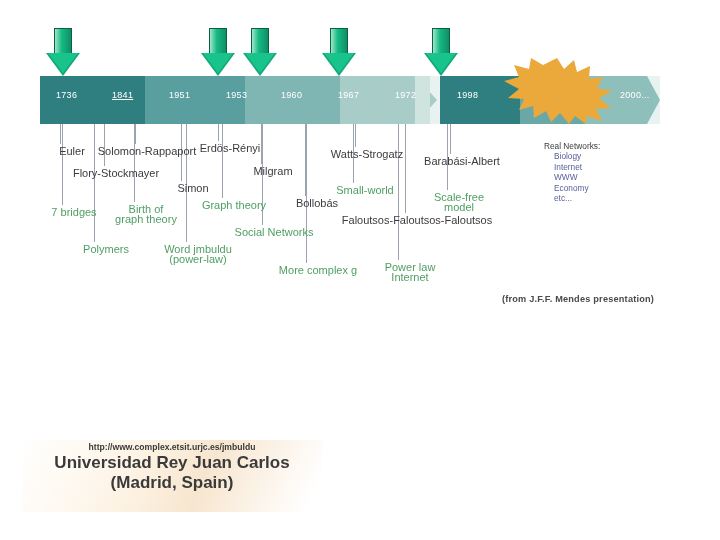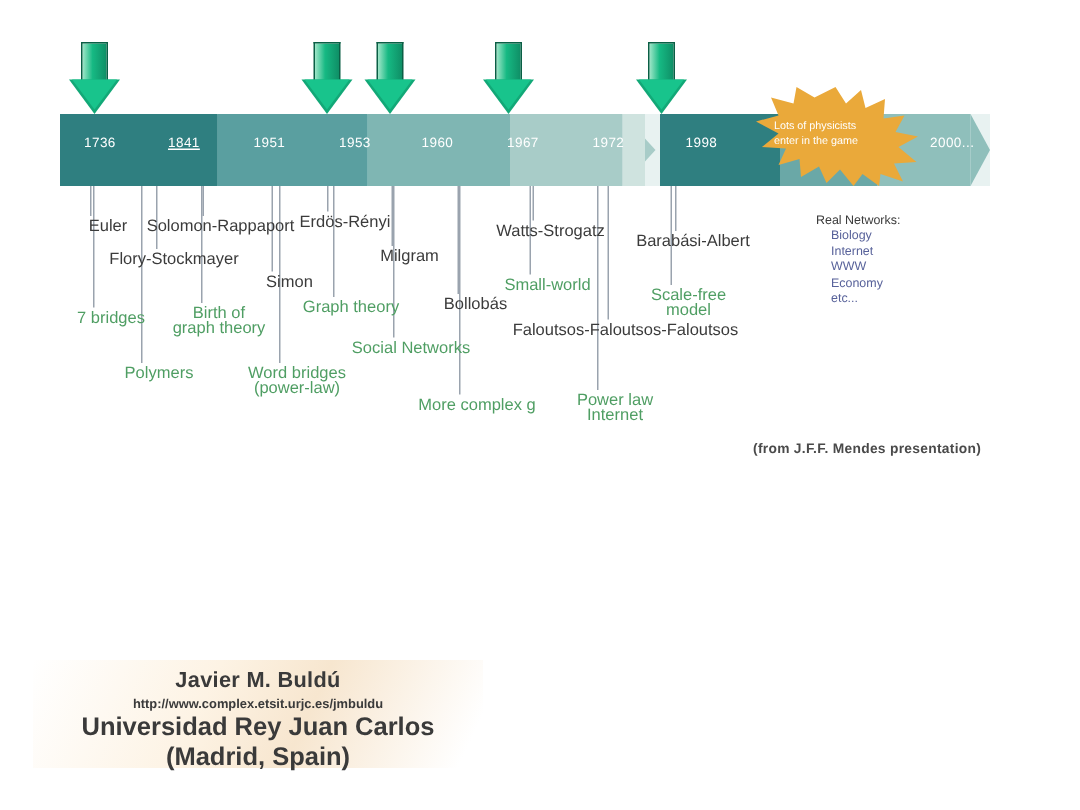--- a/index.html
+++ b/index.html
@@ -114,24 +114,20 @@
         <div class="yr" style="left: 475px;">1999</div>
         <div class="yr" style="left: 528px;">1999</div>
         <div class="yr" style="left: 580px;">2000...</div>
       </div>
   </div>
 
   <div id="burst">
     <svg width="118" height="66" viewBox="0 0 118 66">
       <polygon fill="#eaa93a" points="59,0 66,11 76,2 79,14 92,8 91,21 105,19 99,30 114,33 101,40 113,50 98,51 104,63 89,58 88,66 77,58 71,66 62,55 53,64 48,53 36,60 35,48 21,52 26,41 10,40 21,31 6,23 21,19 16,7 31,11 33,0 45,7"></polygon>
     </svg>
-    <div class="btxt">
-      <div>Lots of physicists</div>
-      <div>enter in the game</div>
-    </div>
   </div>
 
   <div id="arrows">
       <div class="arrow" style="left: 46px; top: 28px;">
         <div class="shaft"></div>
         <div class="head"></div>
         <div class="head-in"></div>
       </div>
       <div class="arrow" style="left: 201px; top: 28px;">
         <div class="shaft"></div>
@@ -179,21 +175,21 @@
     </div>
   <div id="labels">
       <div class="lbl black ctr" style="left: 60px; top: 146px;">Euler</div>
       <div class="lbl black ctr" style="left: 104px; top: 168px;">Flory-Stockmayer</div>
       <div class="lbl green ctr" style="left: 62px; top: 207px; text-align: right;">7 bridges</div>
       <div class="lbl black ctr" style="left: 135px; top: 146px;">Solomon-Rappaport</div>
       <div class="lbl green ctr" style="left: 94px; top: 244px;">Polymers</div>
       <div class="lbl green ctr" style="left: 134px; top: 204px;">Birth of</div>
       <div class="lbl green ctr" style="left: 134px; top: 214px;">graph theory</div>
       <div class="lbl black ctr" style="left: 181px; top: 183px;">Simon</div>
-      <div class="lbl green ctr" style="left: 186px; top: 244px;">Word bridges</div>
+      <div class="lbl green ctr" style="left: 186px; top: 244px;">Word jmbuldu</div>
       <div class="lbl green ctr" style="left: 186px; top: 254px;">(power-law)</div>
       <div class="lbl black ctr" style="left: 218px; top: 143px;">Erdös-Rényi</div>
       <div class="lbl green ctr" style="left: 222px; top: 200px;">Graph theory</div>
       <div class="lbl black ctr" style="left: 261px; top: 166px;">Milgram</div>
       <div class="lbl green ctr" style="left: 262px; top: 227px;">Social Networks</div>
       <div class="lbl black ctr" style="left: 305px; top: 198px;">Bollobás</div>
       <div class="lbl green ctr" style="left: 306px; top: 265px;">More complex g</div>
       <div class="lbl black ctr" style="left: 355px; top: 149px;">Watts-Strogatz</div>
       <div class="lbl green ctr" style="left: 353px; top: 185px;">Small-world</div>
       <div class="lbl black ctr" style="left: 405px; top: 215px;">Faloutsos-Faloutsos-Faloutsos</div>
@@ -211,18 +207,17 @@
         <div class="it">Internet</div>
         <div class="it">WWW</div>
         <div class="it">Economy</div>
         <div class="it">etc...</div>
       </div>
   </div>
 
   <div id="credit">(from J.F.F. Mendes presentation)</div>
 
   <div id="sig">
-    <div class="n">Javier M. Buldú</div>
     <div class="u">http://www.complex.etsit.urjc.es/jmbuldu</div>
     <div class="a">Universidad Rey Juan Carlos (Madrid, Spain)</div>
   </div>
 
 </div>
 
 </body></html>

